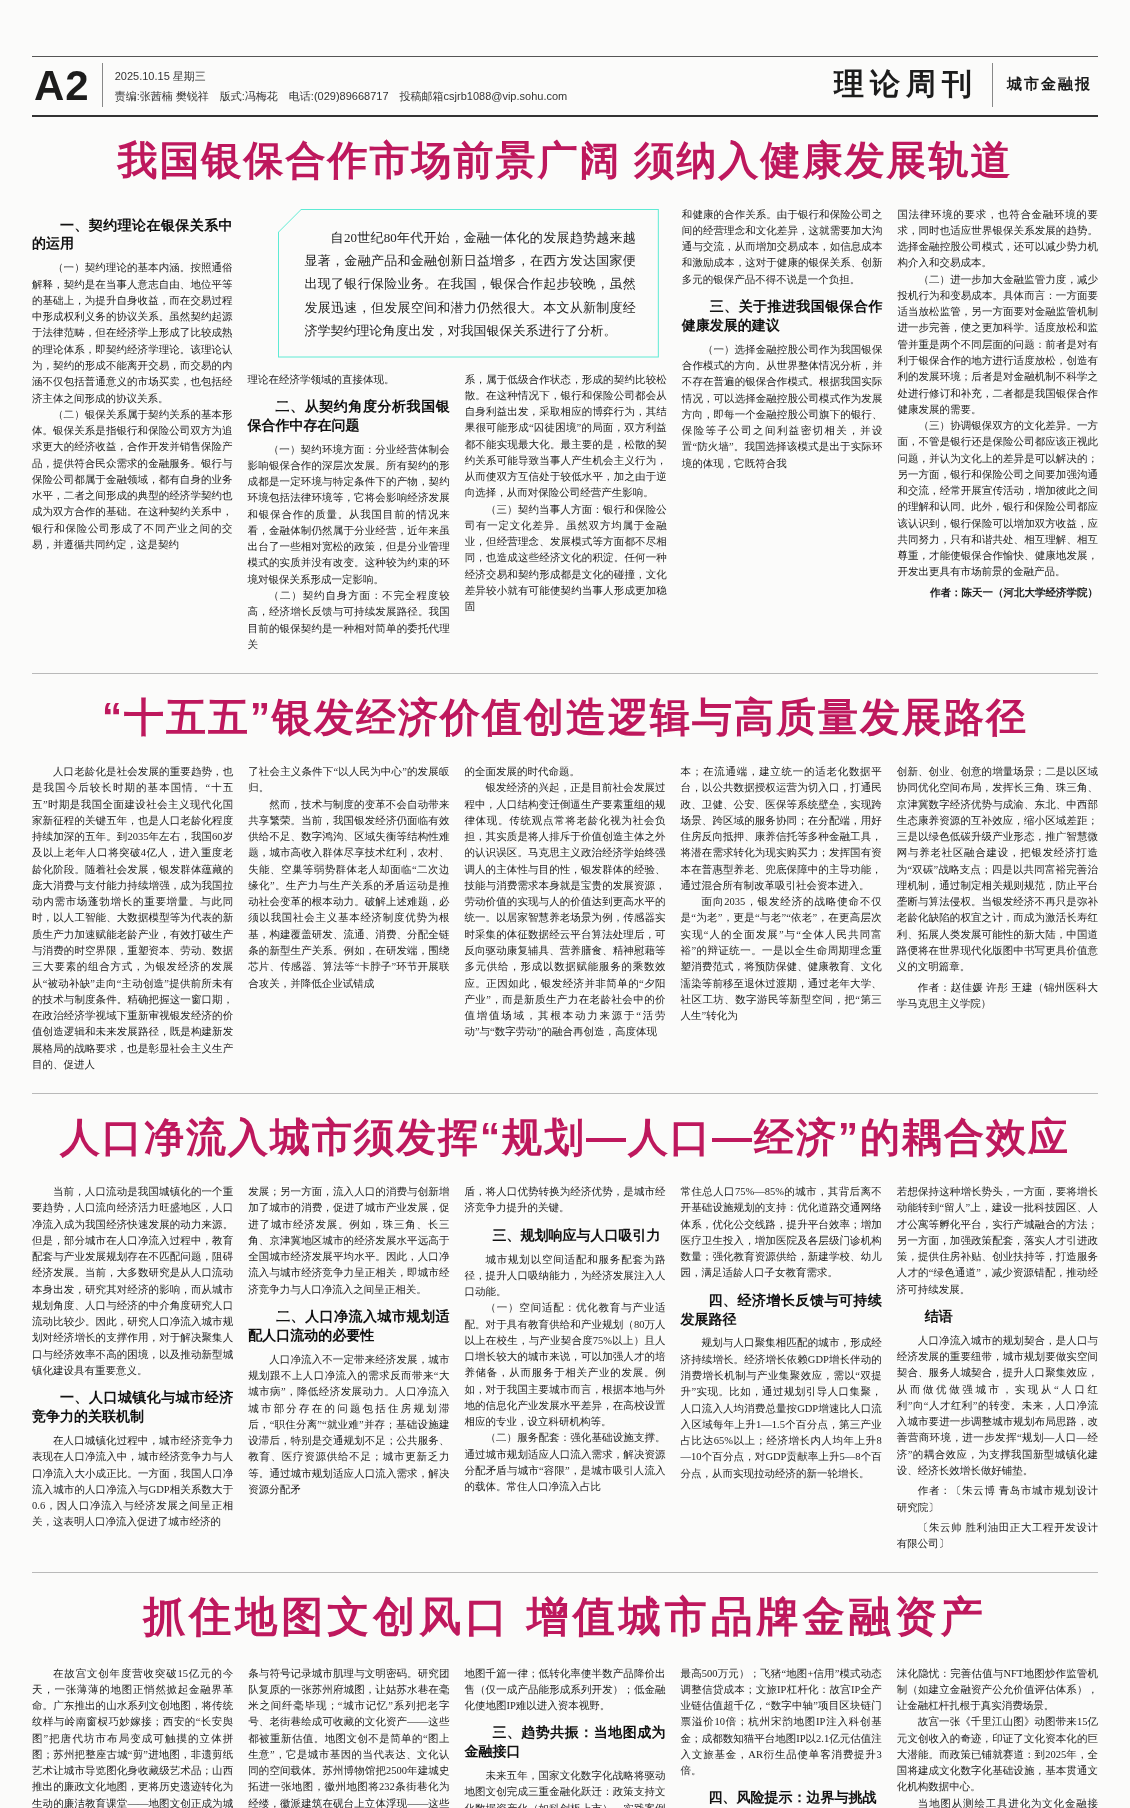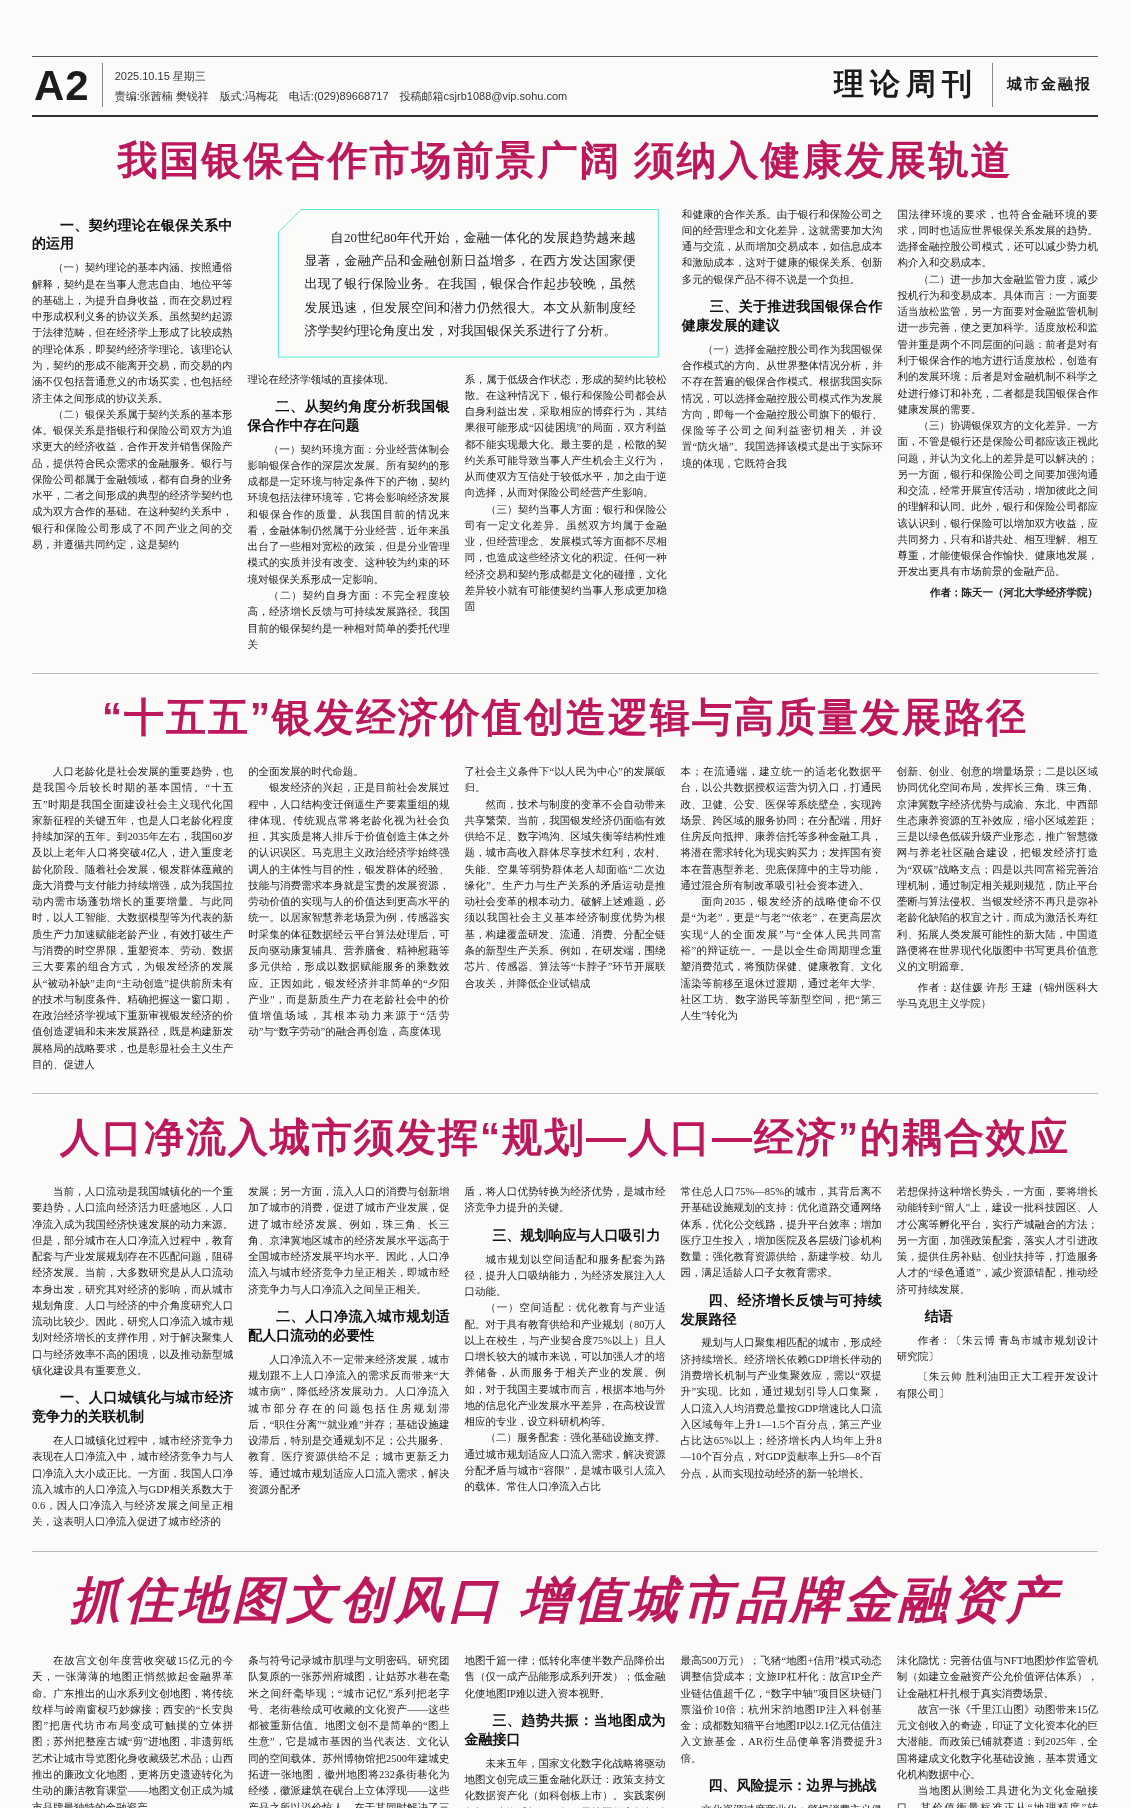--- a/index.html
+++ b/index.html
@@ -13,21 +13,21 @@
   .pageno { font-family:"Liberation Sans", sans-serif; font-weight:bold; font-size:42px; line-height:1; letter-spacing:1px; }
   .vsep { width:1px; background:#888; align-self:stretch; }
   .hdr-meta { font-family:"Liberation Sans", sans-serif; font-size:11px; color:#333; line-height:1.8; padding-top:4px; }
   .hdr-right { display:flex; align-items:center; gap:14px; padding-right:4px; }
   .section-title { font-family:"Liberation Sans", sans-serif; font-weight:bold; font-size:30px; letter-spacing:6px; }
   .paper-name { font-family:"Liberation Serif", serif; font-weight:bold; font-size:15px; letter-spacing:2px; }
 
   
   .article { padding-top:20px; }
   .article h1 { font-family:"Liberation Sans", sans-serif; font-weight:900; text-align:center; font-size:40px; letter-spacing:2px; line-height:1.15; margin-bottom:24px; color:#be185d; }
-  .article.a4 h1 { font-size:50px; letter-spacing:4px;font-style:italic; }
+  .article.a4 h1 { font-size:42px; letter-spacing:4px; }
   .cols { display:flex; gap:15px; align-items:flex-start; }
   .col { flex:1 1 0; min-width:0; }
   .a1-mid { flex:2.09 1 0; min-width:0; display:flex; flex-direction:column; }
   .cols.inner { gap:15px; }
 
   
   .col { font-size:10.5px; line-height:1.55; text-align:justify; color:#222; }
   .blk-p { text-indent:2em; }
   .blk-c { text-indent:0; }
   .blk-h { font-family:"Liberation Sans", sans-serif; font-weight:bold; font-size:14px; line-height:1.35; text-indent:2em; text-align:justify; margin:9px 0 7px 0; color:#111; }
@@ -102,26 +102,26 @@
 
   <div class="divider"></div>
 
   <section class="article a2">
     <h1>“十五五”银发经济价值创造逻辑与高质量发展路径</h1>
     <div class="cols">
       <div class="col">
           <div class="blk-p">人口老龄化是社会发展的重要趋势，也是我国今后较长时期的基本国情。“十五五”时期是我国全面建设社会主义现代化国家新征程的关键五年，也是人口老龄化程度持续加深的五年。到2035年左右，我国60岁及以上老年人口将突破4亿人，进入重度老龄化阶段。随着社会发展，银发群体蕴藏的庞大消费与支付能力持续增强，成为我国拉动内需市场蓬勃增长的重要增量。与此同时，以人工智能、大数据模型等为代表的新质生产力加速赋能老龄产业，有效打破生产与消费的时空界限，重塑资本、劳动、数据三大要素的组合方式，为银发经济的发展从“被动补缺”走向“主动创造”提供前所未有的技术与制度条件。精确把握这一窗口期，在政治经济学视域下重新审视银发经济的价值创造逻辑和未来发展路径，既是构建新发展格局的战略要求，也是彰显社会主义生产目的、促进人</div>
         </div>
       <div class="col">
+          <div class="blk-c">了社会主义条件下“以人民为中心”的发展皈归。</div>
+          <div class="blk-p">然而，技术与制度的变革不会自动带来共享繁荣。当前，我国银发经济仍面临有效供给不足、数字鸿沟、区域失衡等结构性难题，城市高收入群体尽享技术红利，农村、失能、空巢等弱势群体老人却面临“二次边缘化”。生产力与生产关系的矛盾运动是推动社会变革的根本动力。破解上述难题，必须以我国社会主义基本经济制度优势为根基，构建覆盖研发、流通、消费、分配全链条的新型生产关系。例如，在研发端，围绕芯片、传感器、算法等“卡脖子”环节开展联合攻关，并降低企业试错成</div>
+        </div>
+      <div class="col">
           <div class="blk-c">的全面发展的时代命题。</div>
           <div class="blk-p">银发经济的兴起，正是目前社会发展过程中，人口结构变迁倒逼生产要素重组的规律体现。传统观点常将老龄化视为社会负担，其实质是将人排斥于价值创造主体之外的认识误区。马克思主义政治经济学始终强调人的主体性与目的性，银发群体的经验、技能与消费需求本身就是宝贵的发展资源，劳动价值的实现与人的价值达到更高水平的统一。以居家智慧养老场景为例，传感器实时采集的体征数据经云平台算法处理后，可反向驱动康复辅具、营养膳食、精神慰藉等多元供给，形成以数据赋能服务的乘数效应。正因如此，银发经济并非简单的“夕阳产业”，而是新质生产力在老龄社会中的价值增值场域，其根本动力来源于“活劳动”与“数字劳动”的融合再创造，高度体现</div>
-        </div>
-      <div class="col">
-          <div class="blk-c">了社会主义条件下“以人民为中心”的发展皈归。</div>
-          <div class="blk-p">然而，技术与制度的变革不会自动带来共享繁荣。当前，我国银发经济仍面临有效供给不足、数字鸿沟、区域失衡等结构性难题，城市高收入群体尽享技术红利，农村、失能、空巢等弱势群体老人却面临“二次边缘化”。生产力与生产关系的矛盾运动是推动社会变革的根本动力。破解上述难题，必须以我国社会主义基本经济制度优势为根基，构建覆盖研发、流通、消费、分配全链条的新型生产关系。例如，在研发端，围绕芯片、传感器、算法等“卡脖子”环节开展联合攻关，并降低企业试错成</div>
         </div>
       <div class="col">
           <div class="blk-c">本；在流通端，建立统一的适老化数据平台，以公共数据授权运营为切入口，打通民政、卫健、公安、医保等系统壁垒，实现跨场景、跨区域的服务协同；在分配端，用好住房反向抵押、康养信托等多种金融工具，将潜在需求转化为现实购买力；发挥国有资本在普惠型养老、兜底保障中的主导功能，通过混合所有制改革吸引社会资本进入。</div>
           <div class="blk-p">面向2035，银发经济的战略使命不仅是“为老”，更是“与老”“依老”，在更高层次实现“人的全面发展”与“全体人民共同富裕”的辩证统一。一是以全生命周期理念重塑消费范式，将预防保健、健康教育、文化濡染等前移至退休过渡期，通过老年大学、社区工坊、数字游民等新型空间，把“第三人生”转化为</div>
         </div>
       <div class="col">
           <div class="blk-c">创新、创业、创意的增量场景；二是以区域协同优化空间布局，发挥长三角、珠三角、京津冀数字经济优势与成渝、东北、中西部生态康养资源的互补效应，缩小区域差距；三是以绿色低碳升级产业形态，推广智慧微网与养老社区融合建设，把银发经济打造为“双碳”战略支点；四是以共同富裕完善治理机制，通过制定相关规则规范，防止平台垄断与算法侵权。当银发经济不再只是弥补老龄化缺陷的权宜之计，而成为激活长寿红利、拓展人类发展可能性的新大陆，中国道路便将在世界现代化版图中书写更具价值意义的文明篇章。</div>
           <div class="blk-bj">作者：赵佳媛 许彤 王建（锦州医科大学马克思主义学院）</div>
         </div>
     </div>
@@ -150,20 +150,21 @@
           <div class="blk-p">（二）服务配套：强化基础设施支撑。通过城市规划适应人口流入需求，解决资源分配矛盾与城市“容限”，是城市吸引人流入的载体。常住人口净流入占比</div>
         </div>
       <div class="col">
           <div class="blk-c">常住总人口75%—85%的城市，其背后离不开基础设施规划的支持：优化道路交通网络体系，优化公交线路，提升平台效率；增加医疗卫生投入，增加医院及各层级门诊机构数量；强化教育资源供给，新建学校、幼儿园，满足适龄人口子女教育需求。</div>
           <div class="blk-h">四、经济增长反馈与可持续发展路径</div>
           <div class="blk-p">规划与人口聚集相匹配的城市，形成经济持续增长。经济增长依赖GDP增长伴动的消费增长机制与产业集聚效应，需以“双提升”实现。比如，通过规划引导人口集聚，人口流入人均消费总量按GDP增速比人口流入区域每年上升1—1.5个百分点，第三产业占比达65%以上；经济增长内人均年上升8—10个百分点，对GDP贡献率上升5—8个百分点，从而实现拉动经济的新一轮增长。</div>
         </div>
       <div class="col">
           <div class="blk-c">若想保持这种增长势头，一方面，要将增长动能转到“留人”上，建设一批科技园区、人才公寓等孵化平台，实行产城融合的方法；另一方面，加强政策配套，落实人才引进政策，提供住房补贴、创业扶持等，打造服务人才的“绿色通道”，减少资源错配，推动经济可持续发展。</div>
           <div class="blk-h">结语</div>
+          <div class="blk-p">人口净流入城市的规划契合，是人口与经济发展的重要纽带，城市规划要做实空间契合、服务人城契合，提升人口聚集效应，从而做优做强城市，实现从“人口红利”向“人才红利”的转变。未来，人口净流入城市要进一步调整城市规划布局思路，改善营商环境，进一步发挥“规划—人口—经济”的耦合效应，为支撑我国新型城镇化建设、经济长效增长做好铺垫。</div>
           <div class="blk-bj">作者：〔朱云博 青岛市城市规划设计研究院〕</div>
           <div class="blk-bj">〔朱云帅 胜利油田正大工程开发设计有限公司〕</div>
         </div>
     </div>
   </section>
 
   <div class="divider"></div>
 
   <section class="article a4">
     <h1>抓住地图文创风口 增值城市品牌金融资产</h1>

